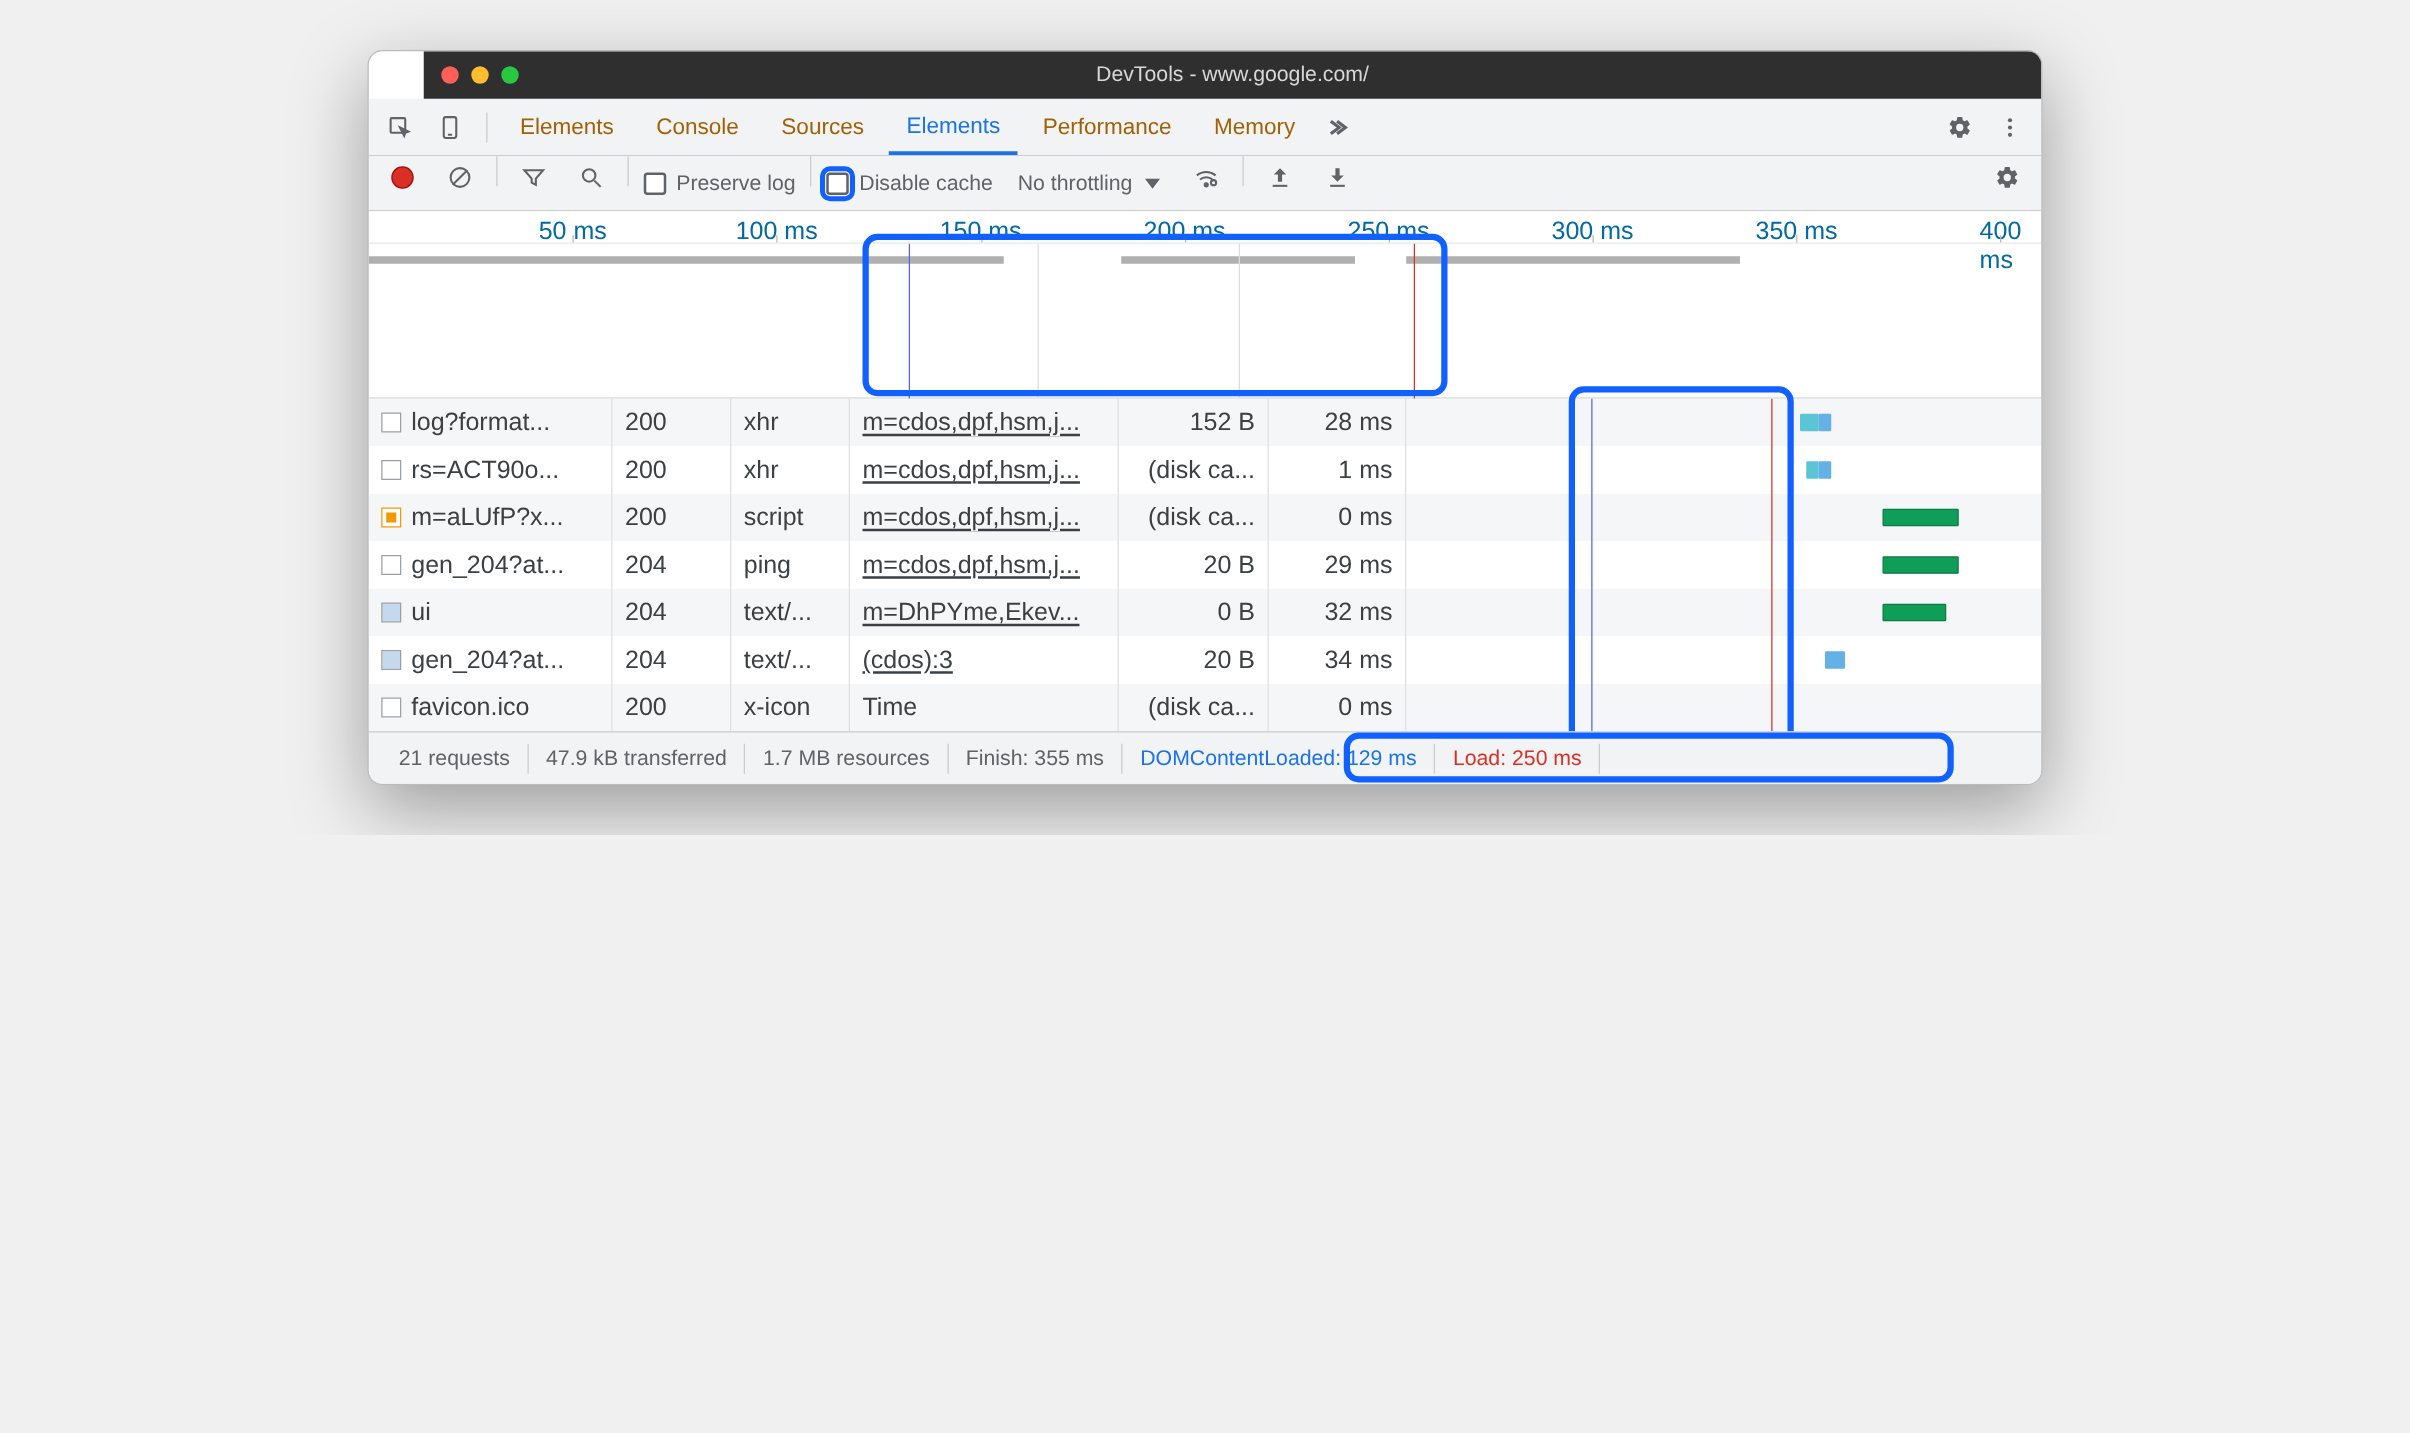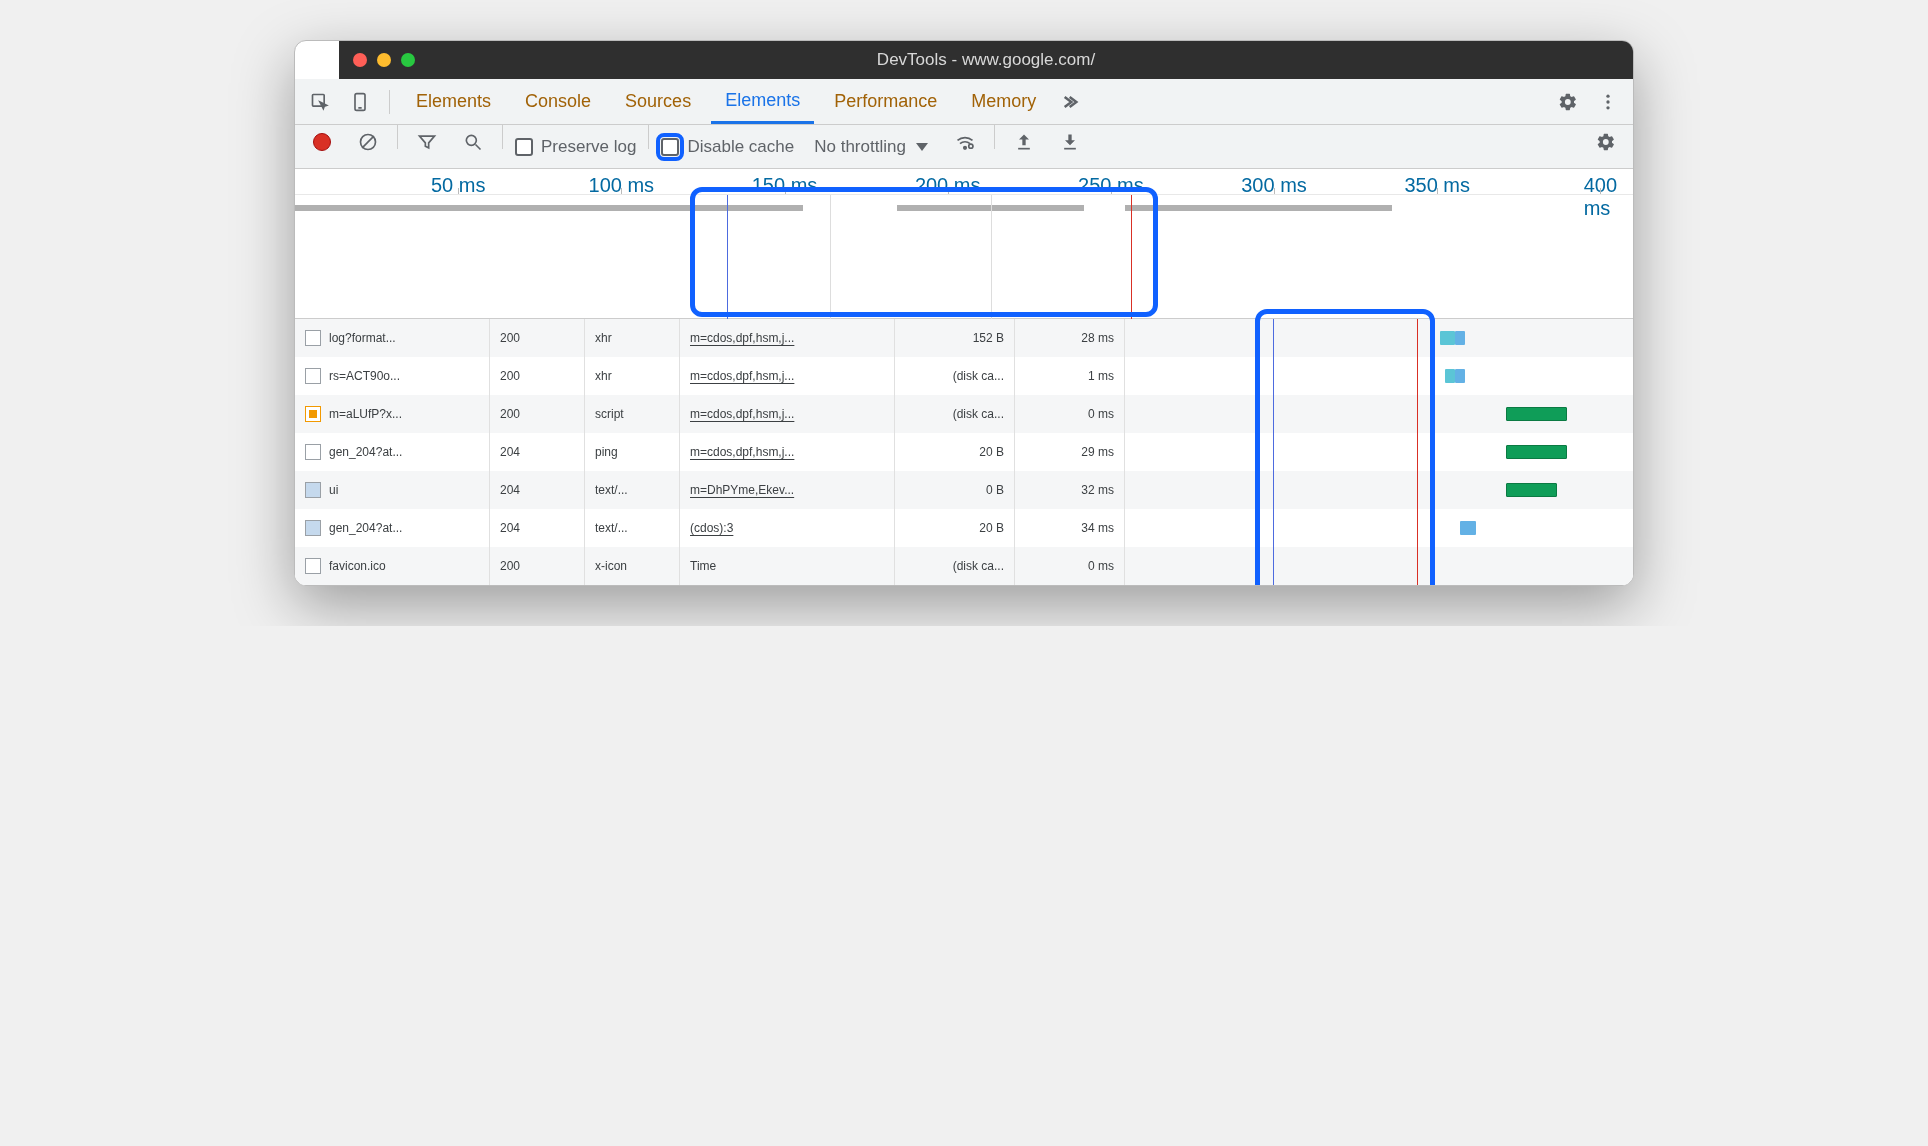--- a/index.html
+++ b/index.html
@@ -109,21 +109,21 @@
   padding: 0 10px; height: 100%;
   display: flex; align-items: center;
   border-right: 1px solid #ccc;
   position: relative;
 }
 .gh-cell:last-child { border-right: none; }
 .gh-time { background: #dadce0; }
 .sort-ind { position: absolute; right: 10px; width: 0; height: 0; border-left: 6px solid transparent; border-right: 6px solid transparent; border-bottom: 8px solid #5f6368; }
 
 .rows { background: #fff; }
-.row { height: 38px; font-size: 12px; color: #3c4043; }
+.row { height: 38px; font-size: 20px; color: #3c4043; }
 .row:nth-child(odd) { background: #f5f6f7; }
 .row:nth-child(even) { background: #fff; }
 .cell { padding: 0 10px; border-right: 1px solid #e0e0e0; height: 100%; display: flex; align-items: center; overflow: hidden; white-space: nowrap; text-overflow: ellipsis; }
 .cell:last-child { border-right: none; padding: 0; position: relative; }
 .name-cell { gap: 8px; }
 .file-icon { width: 16px; height: 16px; border: 1px solid #9aa0a6; background: #fff; flex-shrink: 0; }
 .file-icon.js { border-color: #f29900; position: relative; }
 .file-icon.js::after { content: ""; position: absolute; inset: 3px; background: #f29900; }
 .file-icon.img { border-color: #9aa0a6; background: linear-gradient(#c5d9ed,#c5d9ed); }
 .link { text-decoration: underline; text-underline-offset: 3px; }
@@ -413,14 +413,23 @@
         </div>
         <div class="cell num">(disk ca...</div>
         <div class="cell num">0 ms</div>
         <div class="cell waterfall-cell"></div>
       </div>
       <div class="highlight-box" style="left:960px; top:-10px; width:180px; height:290px;"></div>
     <div class="wf-vline line-blue" style="left:978px; top:0; height:266px;"></div>
     <div class="wf-vline line-red" style="left:1122px; top:0; height:266px;"></div>
   </div>
 
+  <div class="statusbar">
+    <div class="sb-seg">21 requests</div>
+    <div class="sb-seg">47.9 kB transferred</div>
+    <div class="sb-seg">1.7 MB resources</div>
+    <div class="sb-seg">Finish: 355 ms</div>
+    <div class="sb-seg sb-dcl">DOMContentLoaded: 129 ms</div>
+    <div class="sb-seg sb-load">Load: 250 ms</div>
+    <div class="highlight-box" style="left:780px; top:0px; width:488px; height:40px;"></div>
+  </div>
 
 </div>
 
 </body></html>

